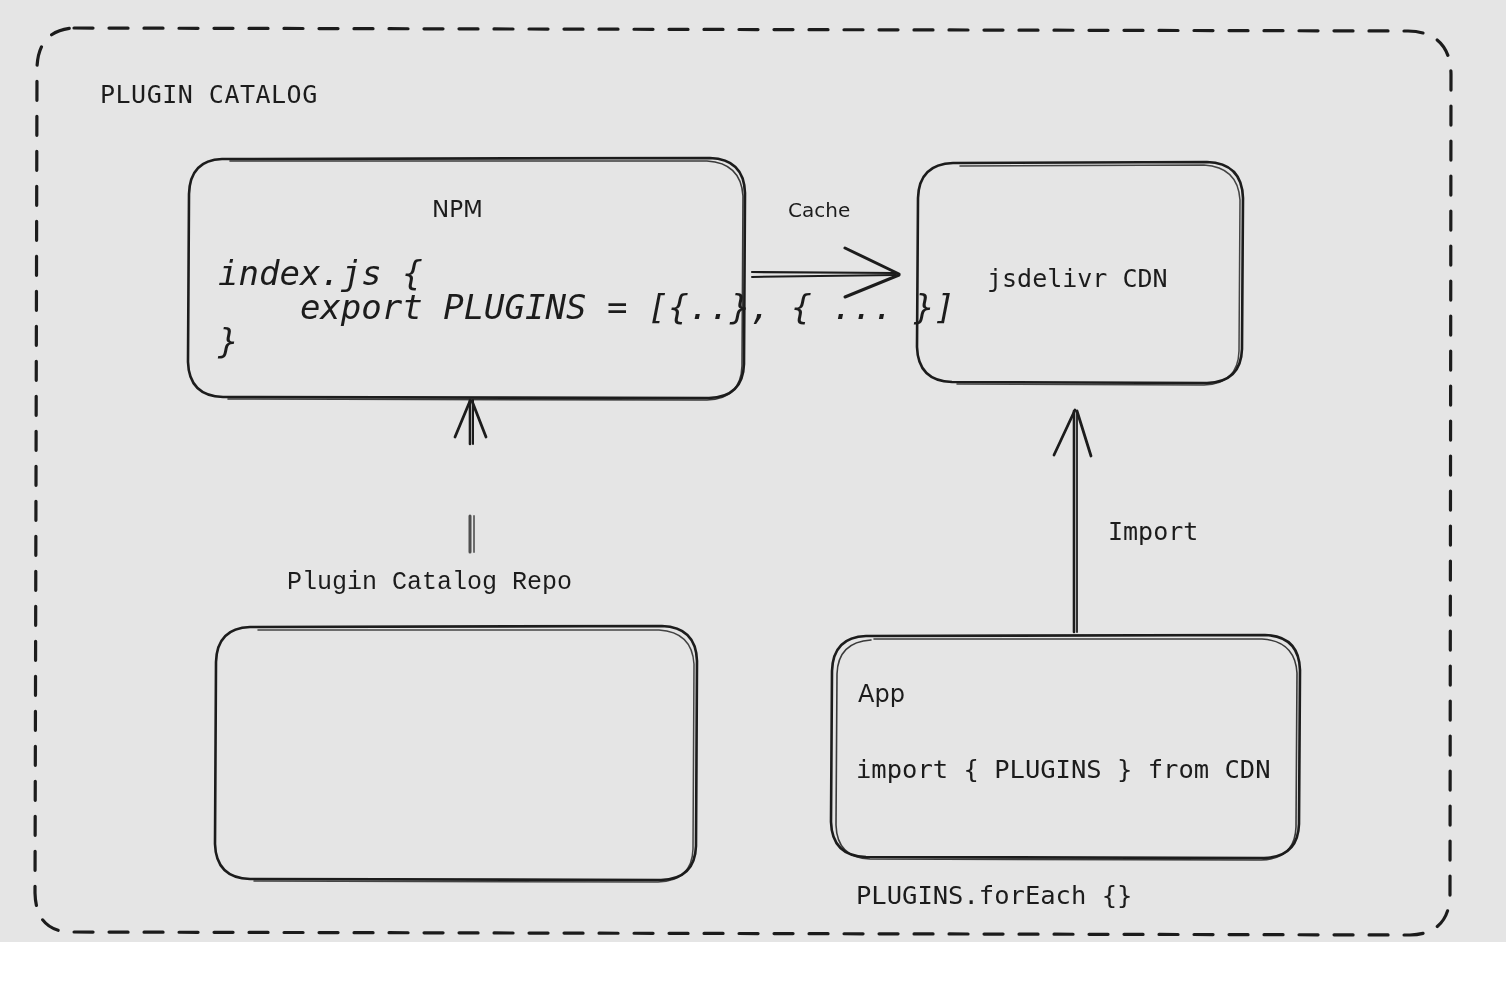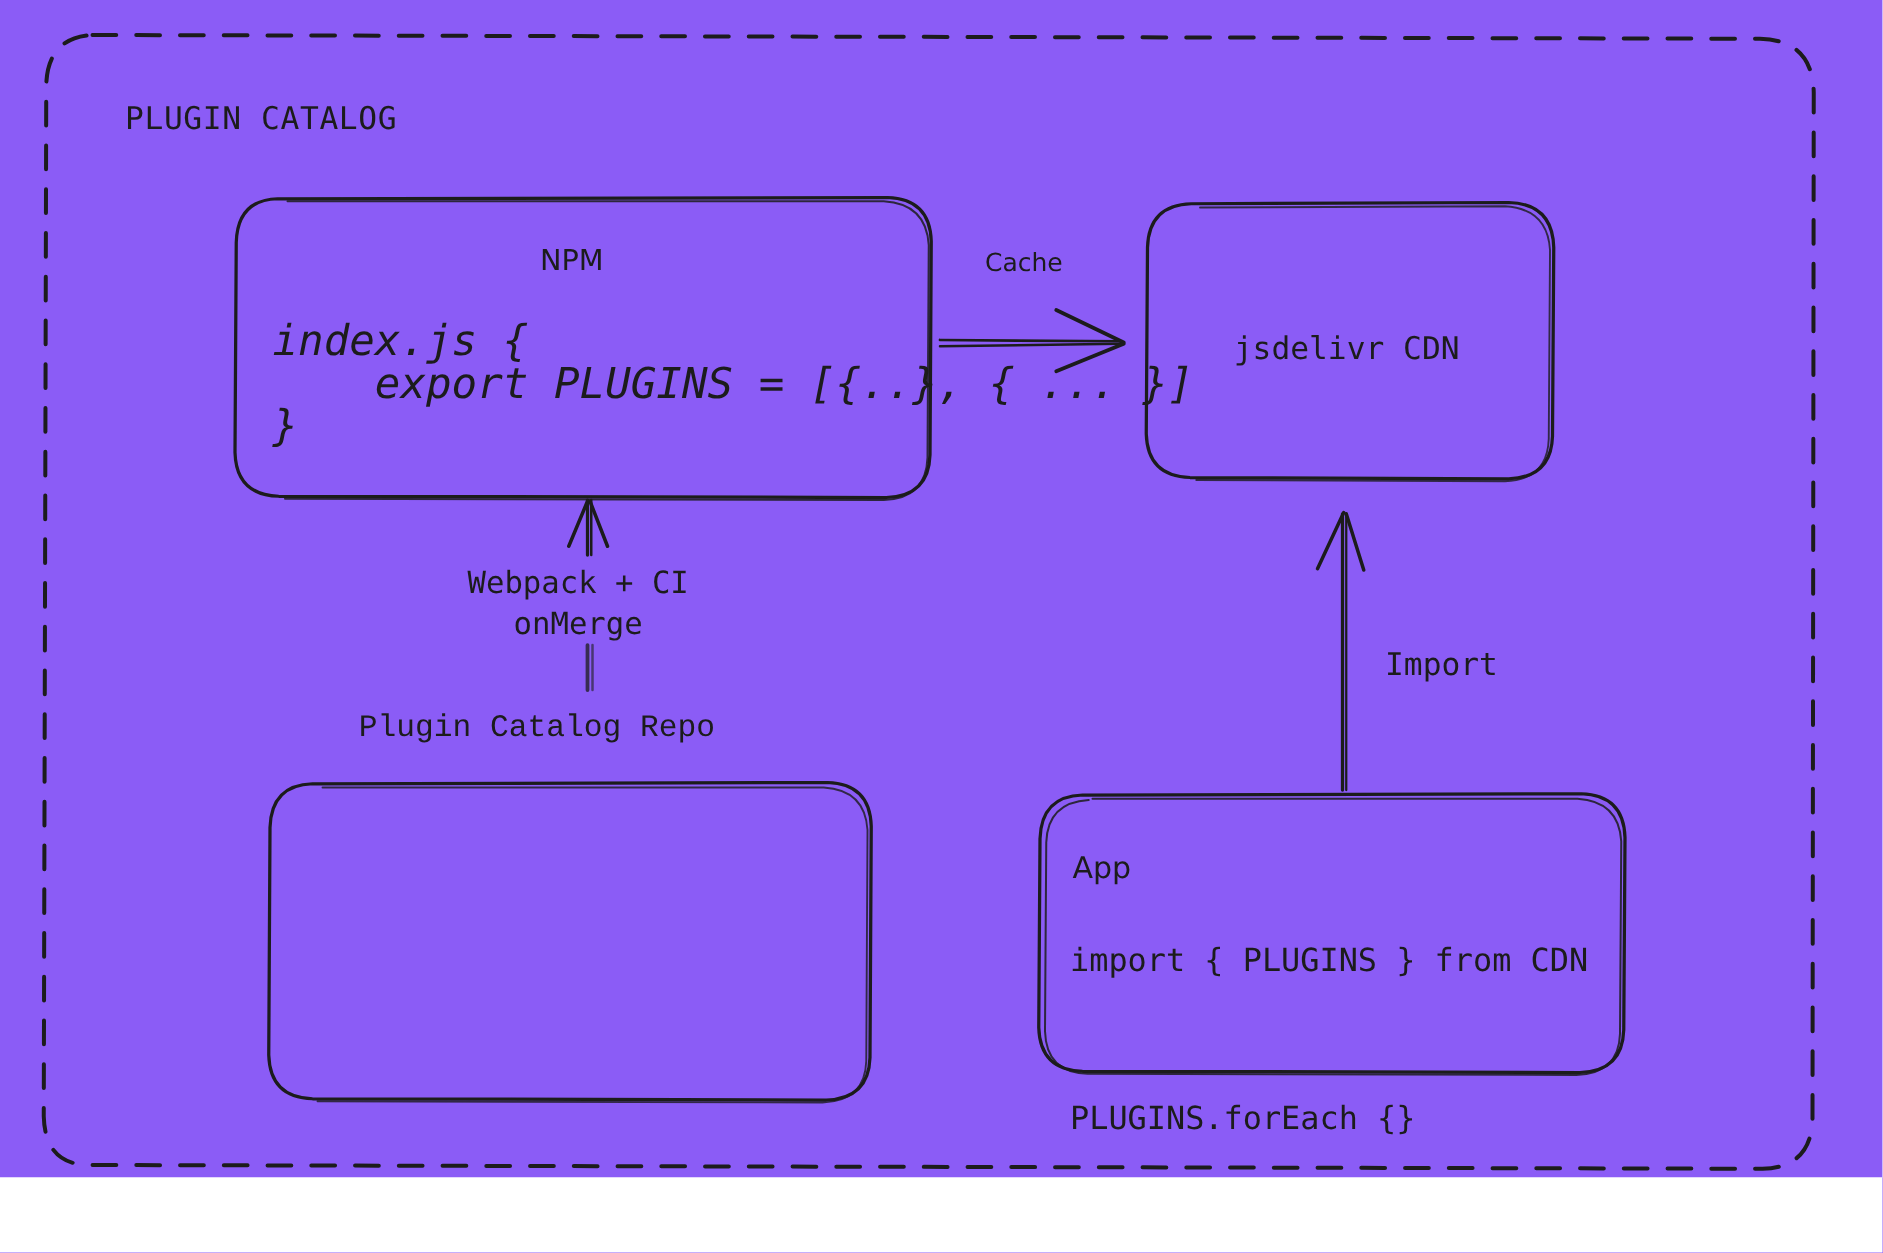--- a/index.html
+++ b/index.html
@@ -4,21 +4,21 @@
 <style>
   html, body {
     margin: 0;
     padding: 0;
     background: #ffffff;
   }
   #canvas {
     position: relative;
     width: 1506px;
     height: 942px;
-    background: #8b5cf6;
+    background: #e5e5e5;
     overflow: hidden;
     font-family: "DejaVu Sans Mono", monospace;
   }
   svg.layer {
     position: absolute;
     left: 0;
     top: 0;
     width: 1506px;
     height: 1002px;
     pointer-events: none;
@@ -163,22 +163,20 @@
 
   <div class="txt sans" id="npm-title">NPM</div>
   <div class="txt mono" id="npm-code">index.js {
     export PLUGINS = [{..}, { ... }]
 }</div>
 
   <div class="txt mono" id="cdn-title">jsdelivr CDN</div>
 
   <div class="txt sans" id="cache-label">Cache</div>
   <div class="txt mono" id="import-label">Import</div>
-  <div class="txt mono" id="build-label">Webpack + CI
-onMerge</div>
 
   <div class="txt mono" id="repo-label">Plugin Catalog Repo</div>
 
   <div class="txt sans" id="app-title">App</div>
   <div class="txt mono" id="app-code">import { PLUGINS } from CDN
 
 PLUGINS.forEach {}</div>
 
 </div>
 

